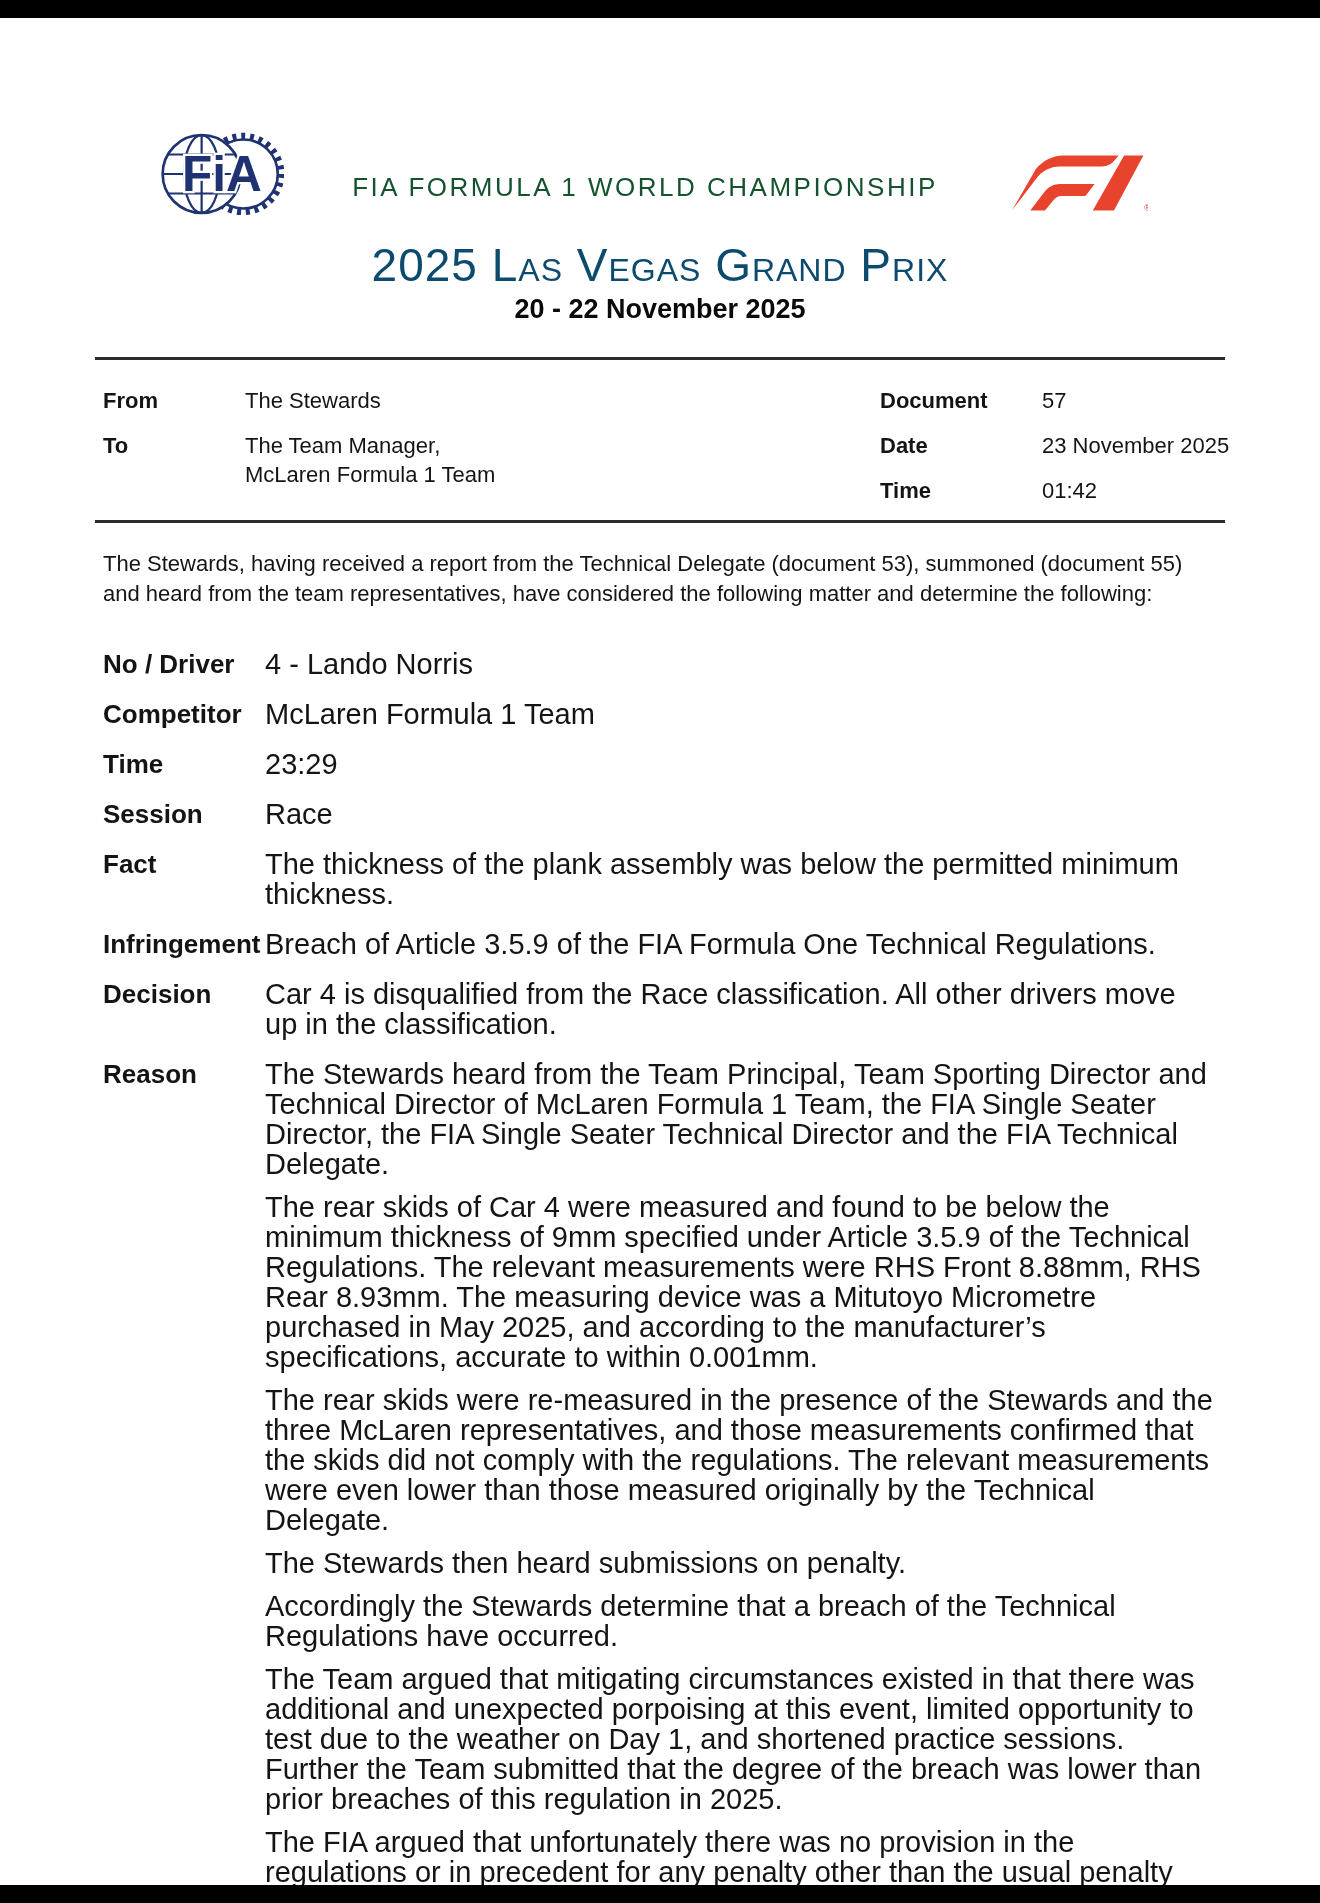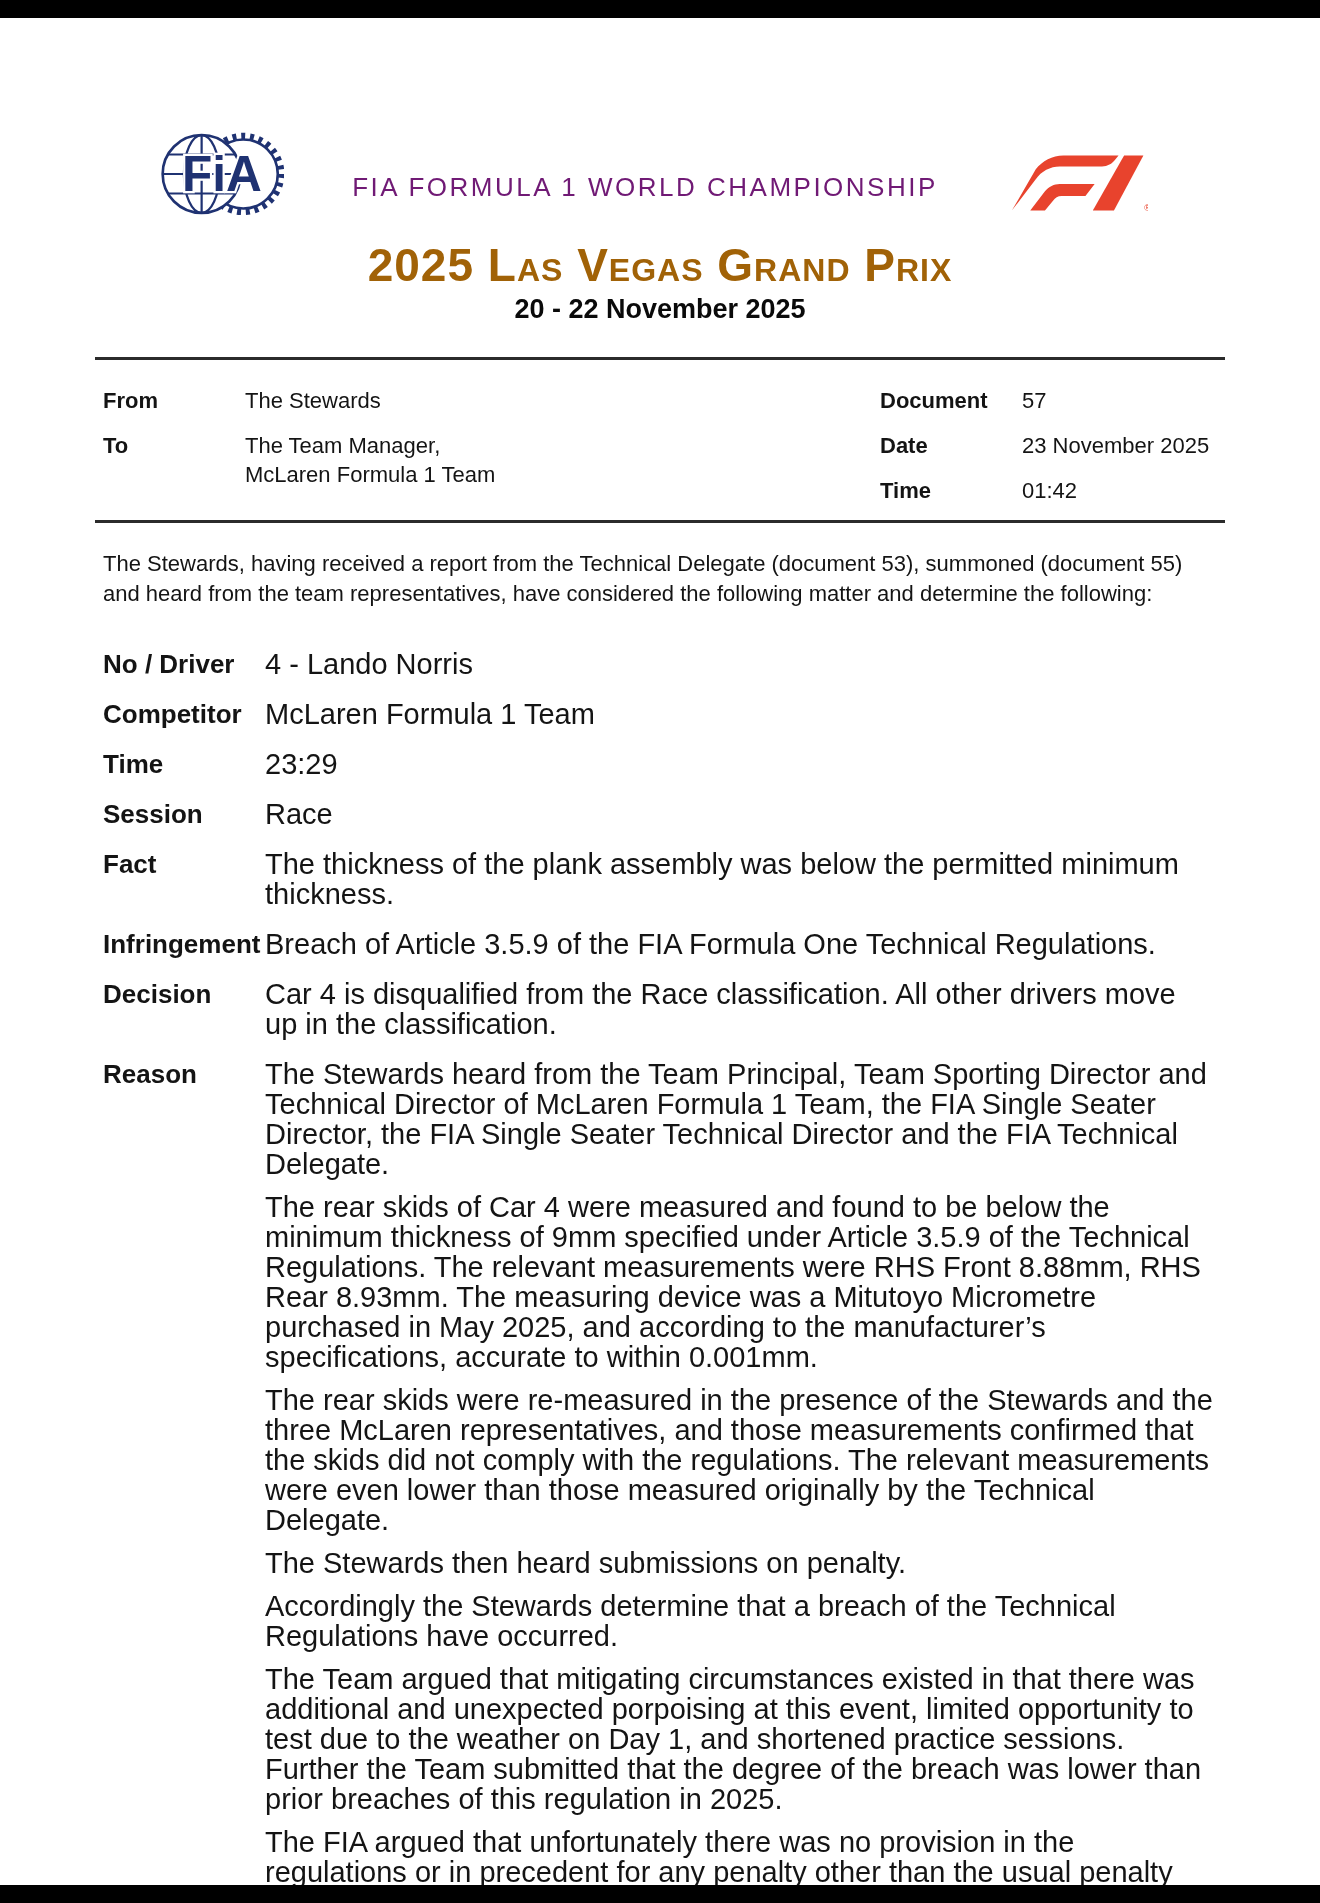--- a/index.html
+++ b/index.html
@@ -25,32 +25,32 @@
     height: 238px;
   }
   .fia-logo { position: absolute; left: 160px; top: 126px; }
   .f1-logo  { position: absolute; right: 172px; top: 152px; }
   .championship {
     position: absolute;
     left: 300px; right: 330px; top: 172px;
     text-align: center;
     font-size: 26px;
     letter-spacing: 2.5px;
-    color: #701a75;
+    color: #14532d;
     font-stretch: condensed;
     white-space: nowrap;
   }
 
   .title-block { text-align: center; }
   .doc-title {
     font-size: 46px;
-    font-weight: bold;
+    font-weight: normal;
     font-variant: small-caps;
     letter-spacing: 1px;
-    color: #a16207;
+    color: #0c4a6e;
   }
   .doc-dates {
     font-size: 27px;
     font-weight: bold;
     margin-top: 2px;
     color: #0a0a0a;
   }
 
   .rule {
     border: none;
@@ -62,21 +62,21 @@
   
   .meta {
     position: relative;
     padding: 26px 95px 0 103px;
     height: 160px;
   }
   .meta-row { display: flex; margin-bottom: 16px; }
   .meta-label { width: 142px; flex: none; font-weight: bold; font-size: 22px; line-height: 29px; }
   .meta-value { font-size: 22px; line-height: 29px; }
   .meta-right { position: absolute; left: 880px; top: 26px; width: 420px; }
-  .meta-right .meta-row { margin-bottom: 16px; }
+  .meta-right .meta-row { margin-bottom: 16px; gap: 20px; }
 
   
   .body { padding: 26px 95px 0 103px; }
   .intro { font-size: 22px; line-height: 30px; max-width: 1125px; margin-bottom: 40px; }
 
   .row { display: flex; margin-bottom: 20px; }
   .row .label { width: 162px; flex: none; font-weight: bold; font-size: 26px; line-height: 30px; }
   .row .value { flex: 1; font-size: 29px; line-height: 30px; max-width: 950px; }
   .value p { margin-bottom: 13px; }
   .value p:last-child { margin-bottom: 0; }

